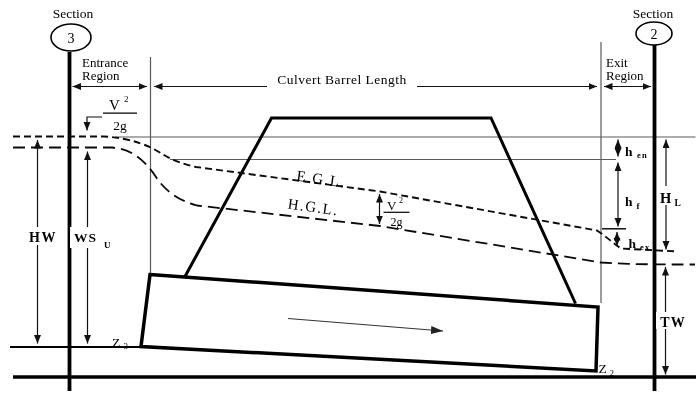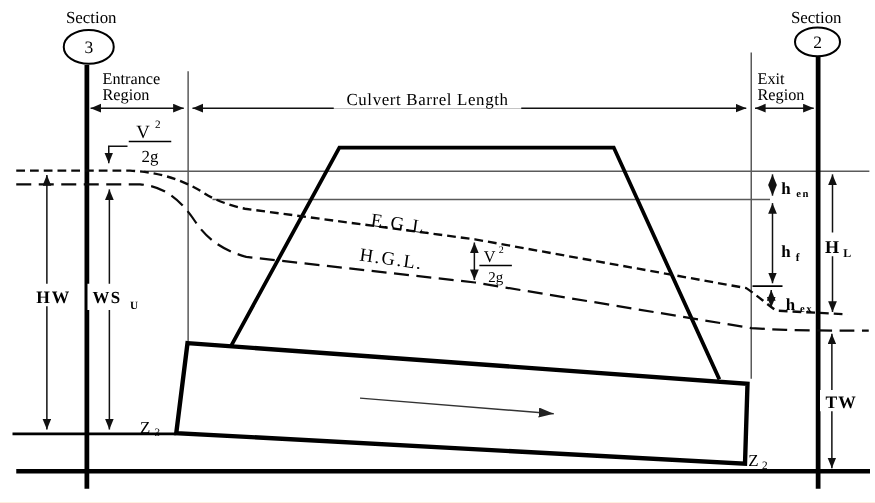--- a/index.html
+++ b/index.html
@@ -1,16 +1,16 @@
 <!DOCTYPE html>
 <html><head>
 <meta charset="utf-8">
 <style>
   html,body{margin:0;padding:0;background:#fff;}
-  #stage{position:relative;width:700px;height:402px;background:#fdba74;overflow:hidden;}
+  #stage{position:relative;width:700px;height:402px;background:#86efac;overflow:hidden;}
   svg{display:block;}
   .t{font-family:"Liberation Serif","DejaVu Serif",serif;fill:#000;}
   .b{font-weight:bold;}
   .thin{stroke:#5a5a5a;stroke-width:1.2;fill:none;}
   .ln{stroke:#000;fill:none;}
   .dim{stroke:#111;stroke-width:1.2;fill:none;}
   .mask{fill:#ffffff;stroke:none;}
   .egl{stroke:#0a0a0a;stroke-width:1.9;fill:none;stroke-dasharray:7 4;}
   .hgl{stroke:#0a0a0a;stroke-width:1.8;fill:none;stroke-dasharray:12 6;}
 </style>

